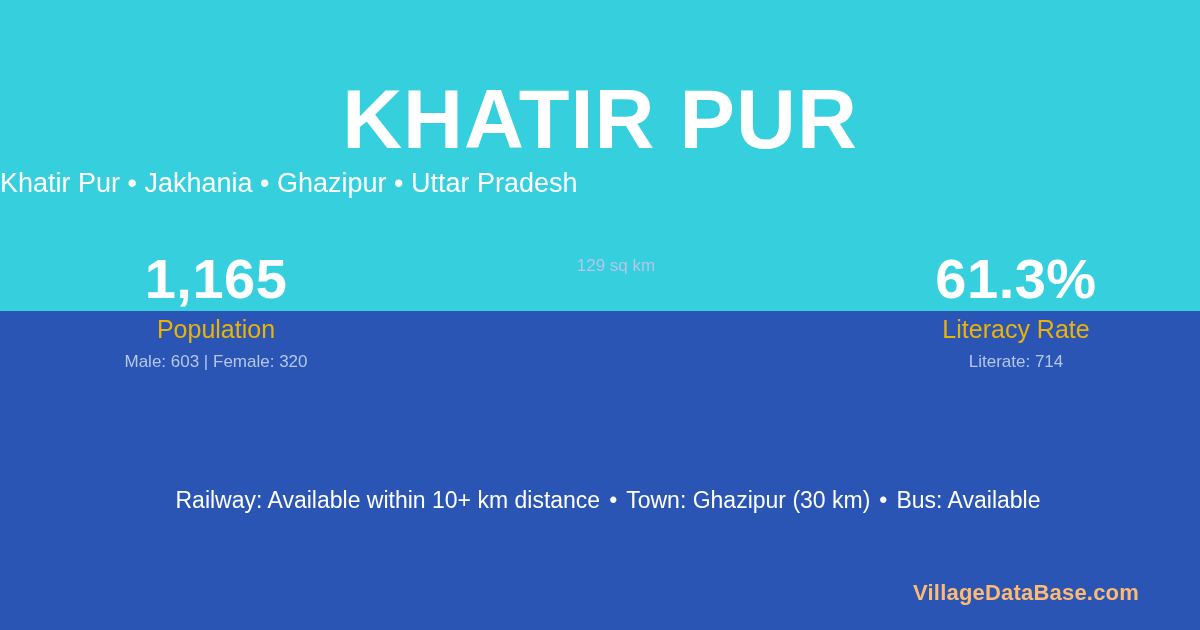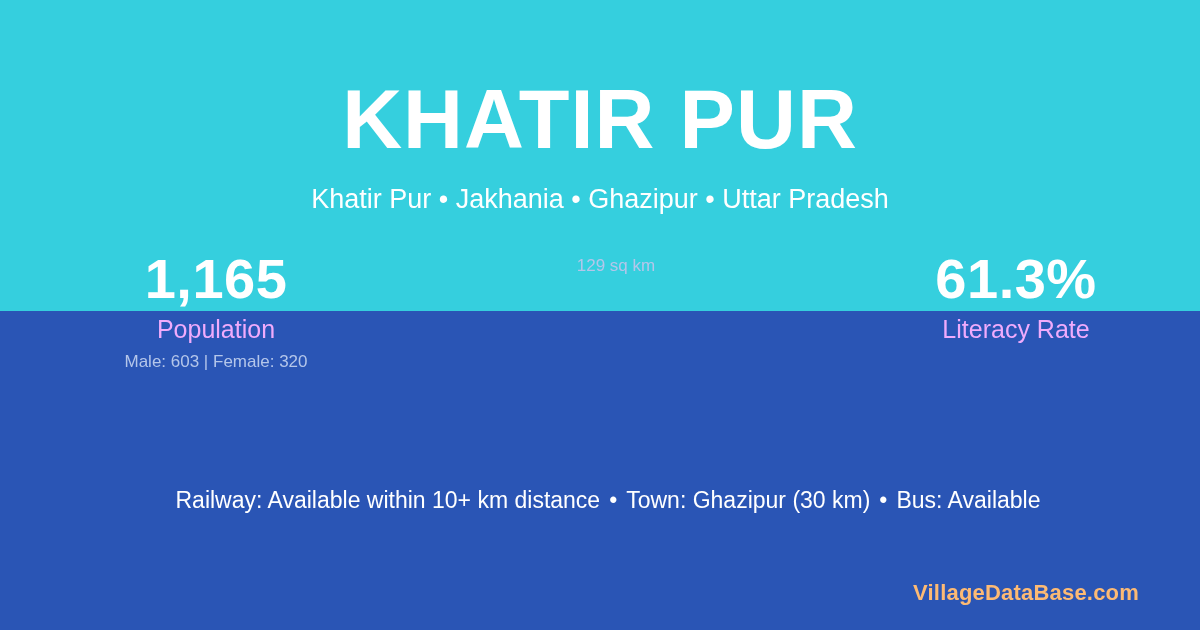--- a/index.html
+++ b/index.html
@@ -51,23 +51,23 @@
     text-align: center;
     font-size: 83px;
     font-weight: bold;
     line-height: 1;
     color: #ffffff;
     letter-spacing: 1px;
   }
   .subtitle {
     position: absolute;
     left: 0;
-    top: 183px;
+    top: 167px;
     width: 1200px;
-    text-align: center;
+    text-align: left;
     font-size: 27px;
     font-weight: normal;
     color: #ffffff;
     line-height: 1.2;
   }
   .stats {
     position: absolute;
     left: 0;
     top: 248px;
     width: 1200px;
@@ -82,21 +82,21 @@
   .stat-value {
     font-size: 56px;
     font-weight: bold;
     color: #ffffff;
     line-height: 62px;
     letter-spacing: 0.5px;
   }
   .stat-label {
     font-size: 25px;
     font-weight: normal;
-    color: #f0abfc;
+    color: #eab308;
     line-height: 30px;
     margin-top: 4px;
   }
   .stat-sub {
     font-size: 17px;
     font-weight: normal;
     color: #b4c6ea;
     line-height: 22px;
     margin-top: 7px;
   }
@@ -147,20 +147,21 @@
         <div class="stat-sub">Male: 603 | Female: 320</div>
       </div>
 
       <div class="stat">
         <div class="stat-sub">129 sq km</div>
       </div>
 
       <div class="stat">
         <div class="stat-value">61.3%</div>
         <div class="stat-label">Literacy Rate</div>
+        <div class="stat-sub">Literate: 714</div>
       </div>
 
     </div>
 
     <div class="facts">
       <span>Railway: Available within 10+ km distance</span><span class="dot">•</span><span>Town: Ghazipur (30 km)</span><span class="dot">•</span><span>Bus: Available</span>
     </div>
 
     <div class="brand">VillageDataBase.com</div>
 

